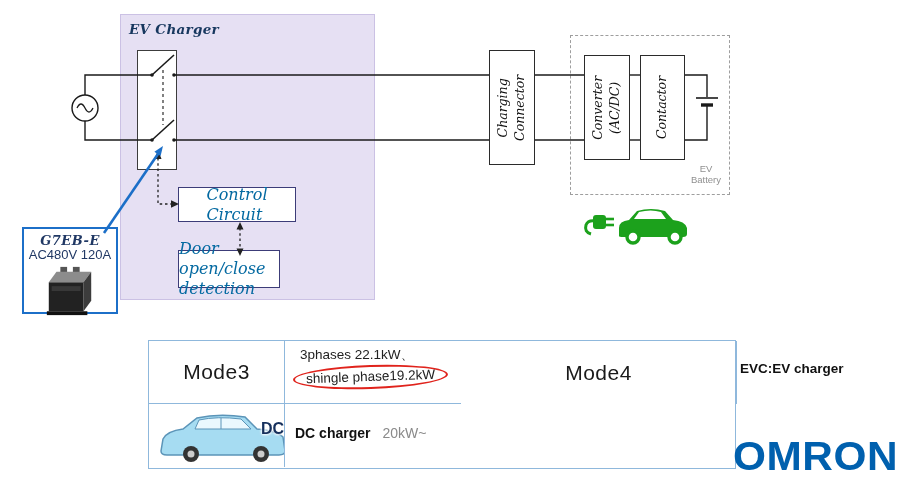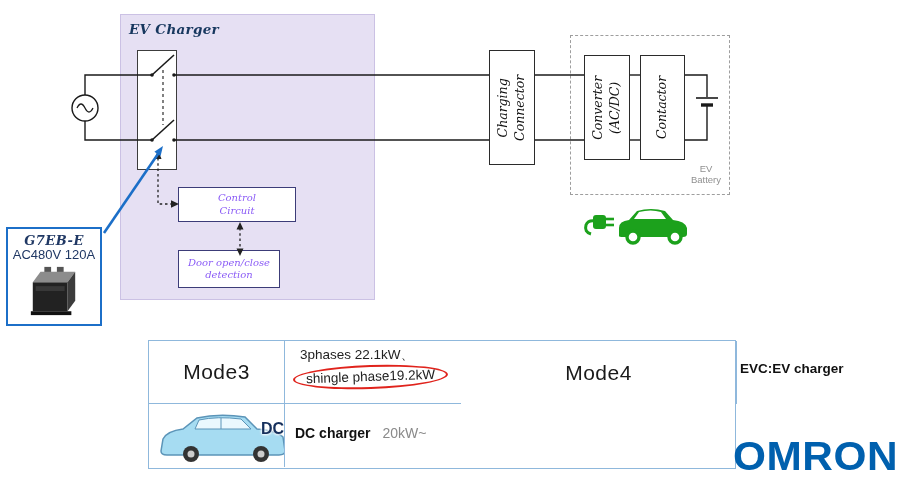--- a/index.html
+++ b/index.html
@@ -7,23 +7,23 @@
   body{font-family:"Liberation Sans",sans-serif;color:#111}
   #canvas{position:relative;width:919px;height:493px;background:#fff;overflow:hidden}
   .abs{position:absolute}
   .script{font-family:"DejaVu Serif",serif;font-style:italic}
   .pre{white-space:pre-line}
 
   
   .ev-region{background:#E6E0F3;border:1px solid #CBC1E4}
   .ev-label{font-weight:bold;font-size:13.5px;color:#17375E;letter-spacing:.3px}
   .whitebox{background:#fff;border:1.3px solid #3c3c3c}
-  .labelbox{background:#fff;border:1.2px solid #3C3C78;color:#8b5cf6;
-    display:flex;align-items:center;justify-content:center;text-align:center;
-    font-size:10px;line-height:1.25}
+  .labelbox{background:#fff;border:1.2px solid #3C3C78;color:#0369a1;
+    display:flex;align-items:center;justify-content:center;
+    font-size:16px;line-height:1.25}
   .vbox{background:#fff;border:1.4px solid #2b2b2b;display:flex;align-items:center;justify-content:center}
   .vtext{transform:rotate(-90deg);font-size:12.5px;line-height:1.35;text-align:center;color:#111}
   .dashedbox{border:1.6px dashed #9E9E9E}
   .evbatt{font-size:9.5px;line-height:1.15;color:#909090;text-align:center}
 
   
   .g7card{background:#fff;border:2px solid #1C6FC8;text-align:center;padding-top:4px}
   .g7name{font-weight:bold;font-size:13px;color:#203864;letter-spacing:.5px}
   .g7rating{font-size:13px;color:#203864;margin-top:-1px}
 
@@ -62,21 +62,21 @@
   <div class="abs ev-label script" style="left:129px;top:21px">EV Charger</div>
 
   <div class="abs whitebox" style="left:137px;top:50px;width:40px;height:120px"></div>
 
   <div class="abs labelbox script pre" style="left:178px;top:187px;width:118px;height:35px">Control
 Circuit</div>
 
   <div class="abs labelbox script pre" style="left:178px;top:250px;width:102px;height:38px">Door open/close
 detection</div>
 
-  <div class="abs g7card" style="left:6px;top:227px;width:96px;height:99px">
+  <div class="abs g7card" style="left:22px;top:227px;width:96px;height:87px">
     <div class="g7name script">G7EB-E</div>
     <div class="g7rating">AC480V 120A</div>
     <svg width="58" height="54" viewBox="0 0 60 56" style="margin:2px auto 0">
       <rect x="20" y="3" width="7" height="7" fill="#555"></rect>
       <rect x="33" y="3" width="7" height="7" fill="#555"></rect>
       <polygon points="8,19 16,8 52,8 44,19" fill="#8c8c8c"></polygon>
       <polygon points="44,19 52,8 52,38 44,49" fill="#3c3c3c"></polygon>
       <rect x="8" y="19" width="36" height="30" fill="#222"></rect>
       <rect x="11" y="23" width="30" height="5" fill="#383838"></rect>
       <rect x="6" y="49" width="42" height="4" fill="#111"></rect>

